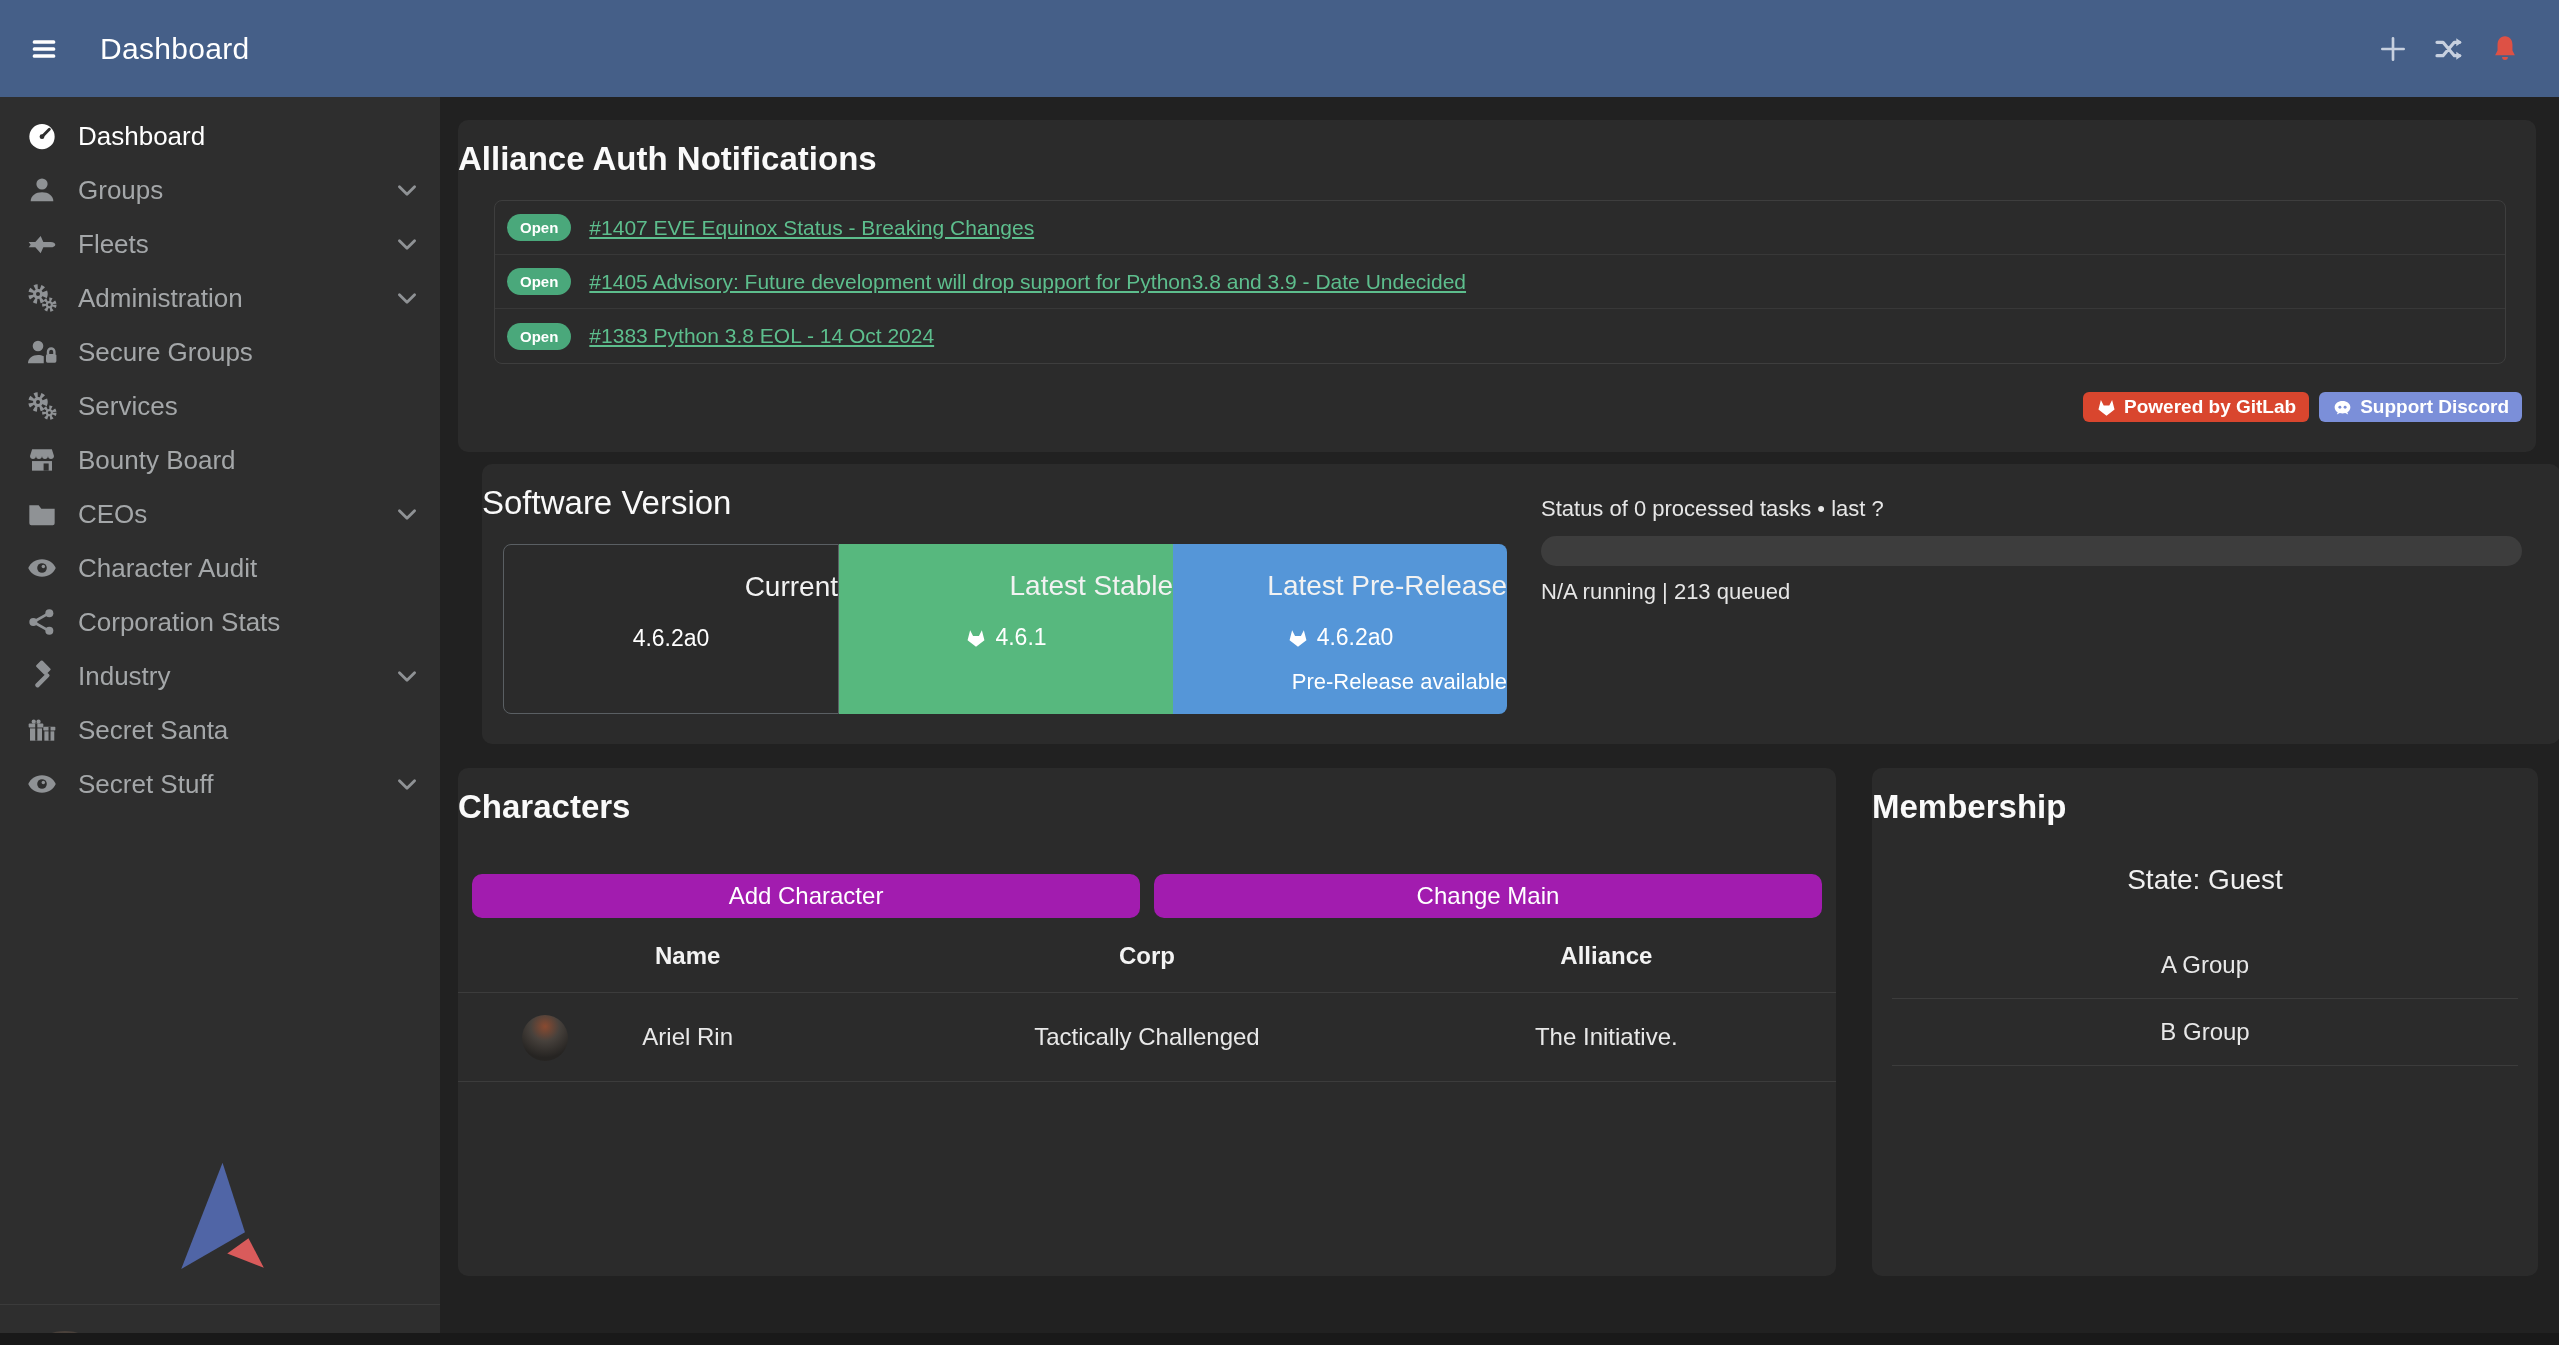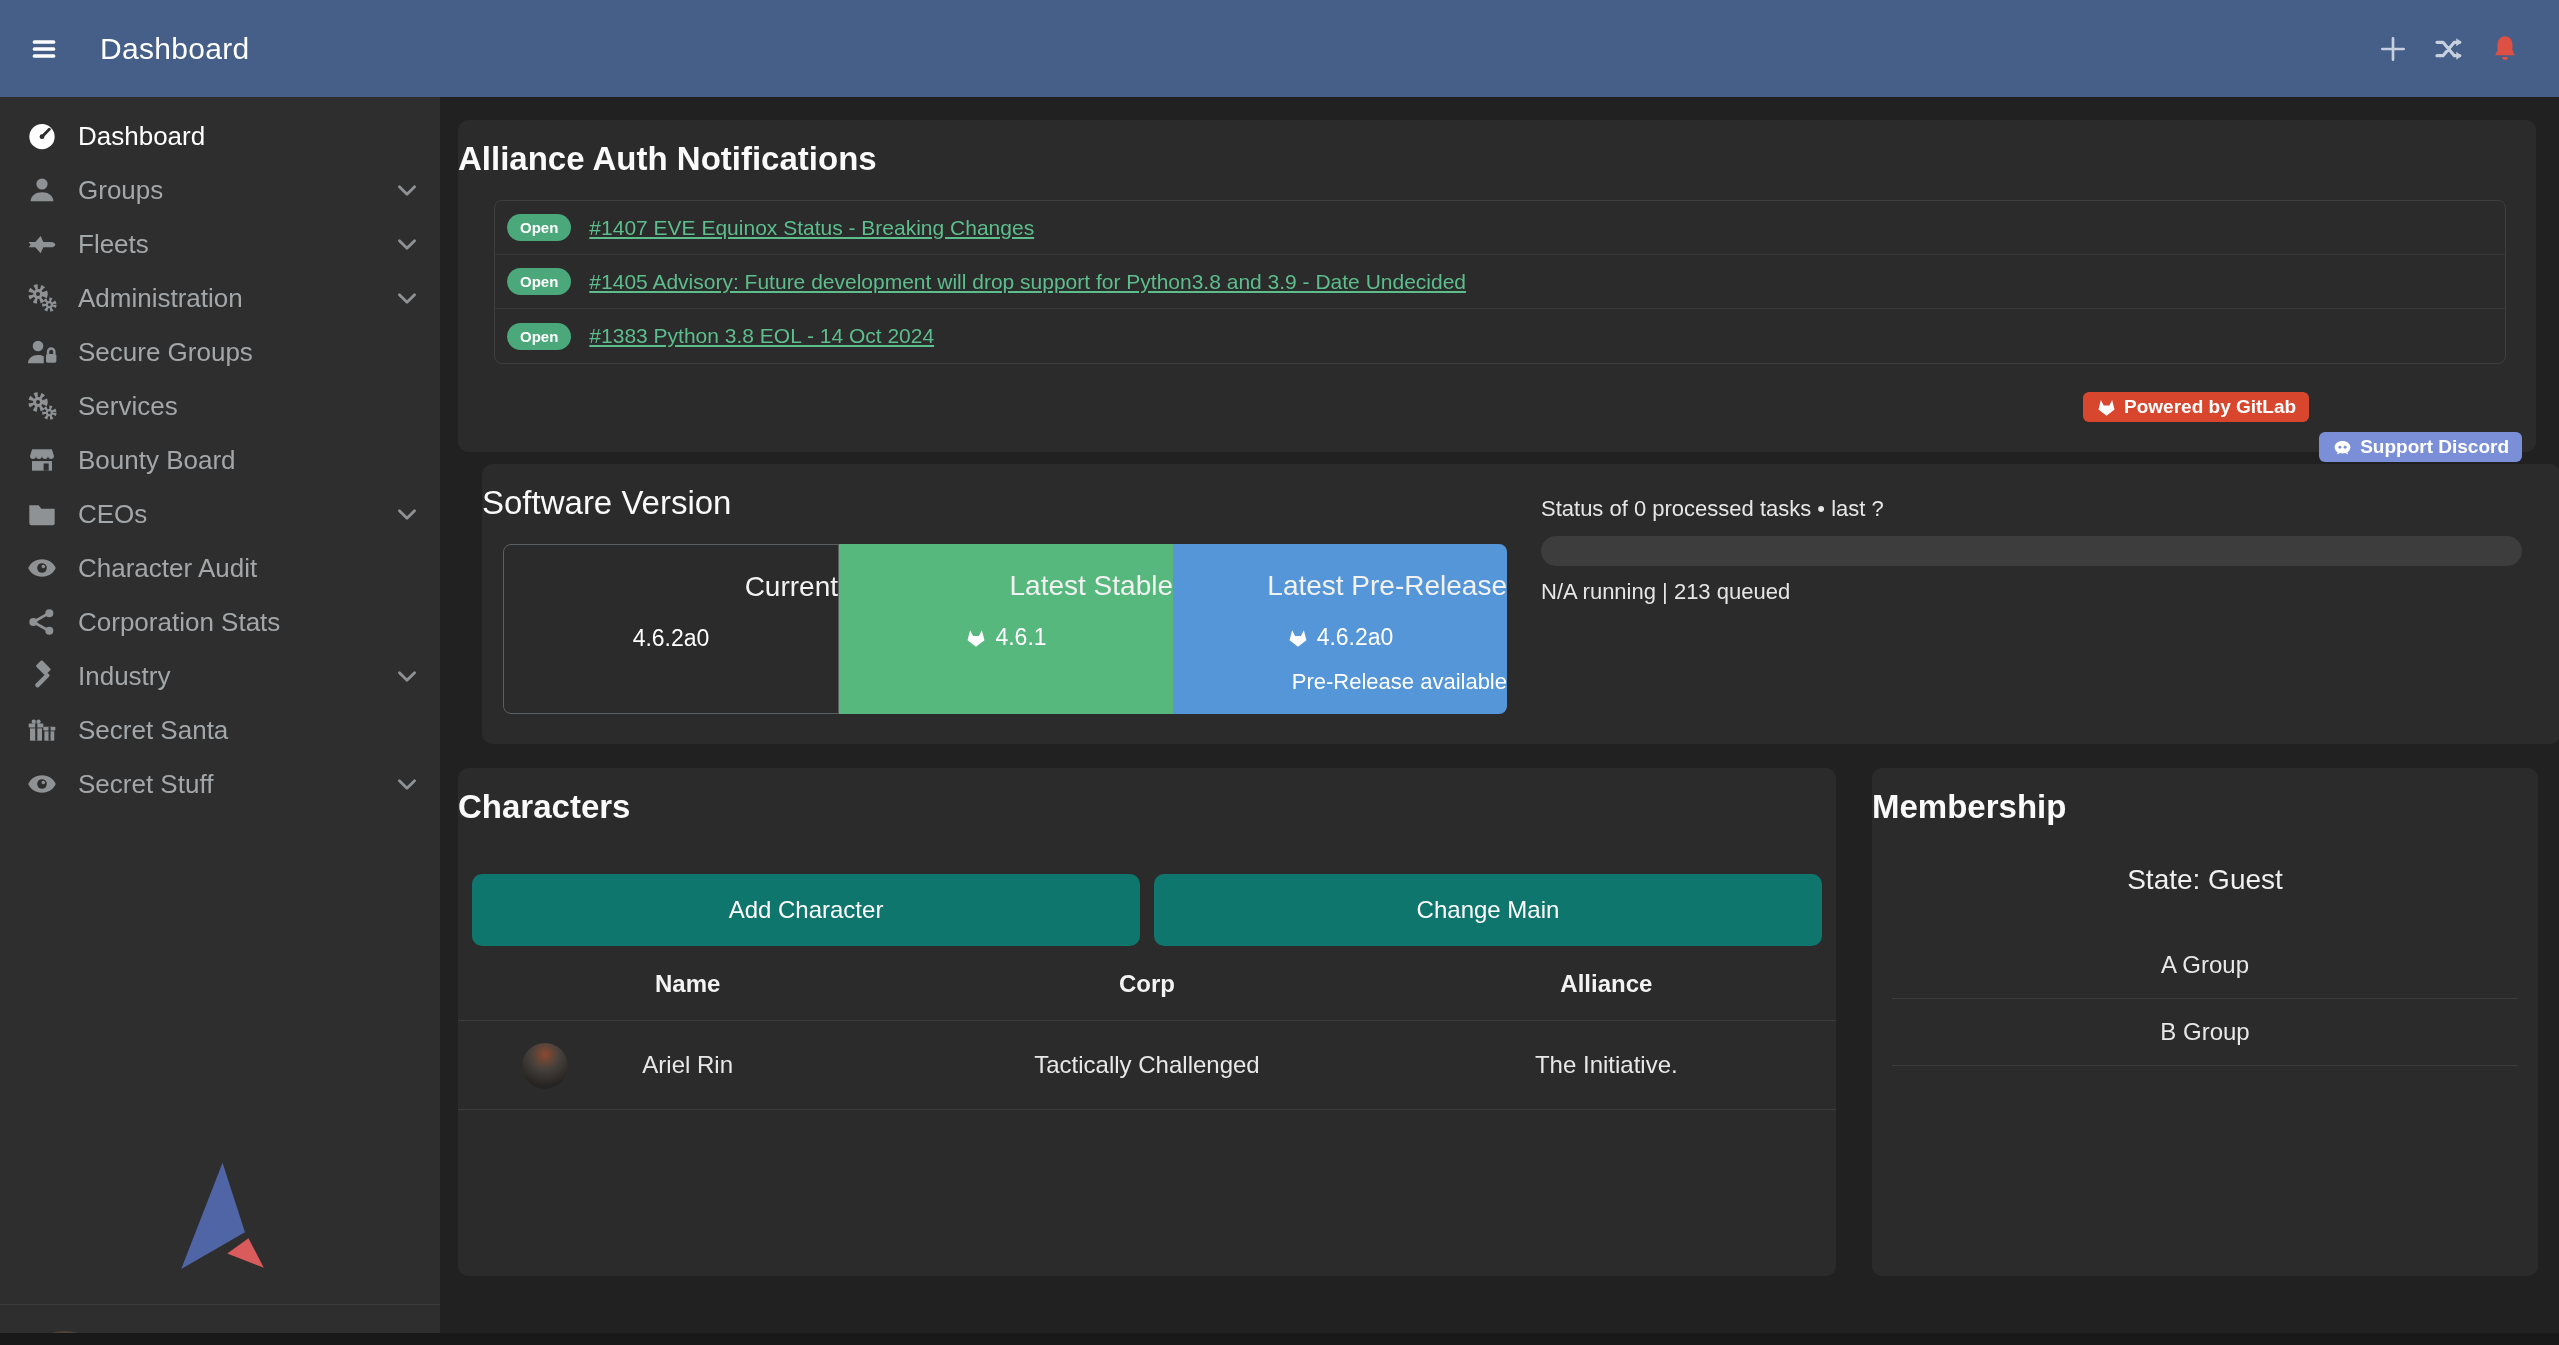--- a/index.html
+++ b/index.html
@@ -39,21 +39,21 @@
   
   #panel-notif { left:458px; top:120px; width:2078px; height:332px; }
   .notif-list { margin:22px 30px 0 36px; border:1px solid #3e3e3e; border-radius:8px; }
   .notif-row { height:54px; display:flex; align-items:center; padding-left:12px; border-bottom:1px solid #383838; }
   .notif-row:last-child { border-bottom:none; }
   .badge-open { background:#4aa87b; color:#fff; font-size:15px; font-weight:bold; padding:5px 13px; border-radius:15px; margin-right:18px; }
   .notif-link { font-size:21px; color:#5dbe8d; text-decoration:underline; cursor:pointer; }
   .ext-badges { position:absolute; right:14px; top:272px; display:flex; gap:10px; }
   .ext-badge { height:30px; border-radius:6px; display:flex; align-items:center; padding:0 13px; color:#fff; font-size:19px; font-weight:bold; gap:7px; cursor:pointer; }
   .ext-badge.gitlab { background:#d9462e; }
-  .ext-badge.discord { background:#7b8fd9;margin-top:40px; }
+  .ext-badge.discord { background:#7b8fd9; }
   .ext-badge svg { width:21px; height:21px; color:#fff; }
 
   
   #panel-mid { left:482px; top:464px; width:2078px; height:280px; display:flex; }
   .mid-left { width:1046px; position:relative; }
   .mid-left h2, .mid-right h2 { font-weight:400; }
   .ver-cols { margin:22px 0 0 21px; width:1004px; height:170px; display:flex; }
   .ver-col { flex:1; text-align:right; padding-top:26px; }
   .ver-col.current { border:1px solid #5a5f63; border-radius:8px 0 0 8px; }
   .ver-col.stable { background:#57b87e; }
@@ -63,21 +63,21 @@
   .ver-num svg { width:22px; height:22px; color:#fff; }
   .ver-note { font-size:22px; color:#fff; margin-top:18px; }
   .mid-right { flex:1; padding:0 38px 0 13px; }
   .tq-status { margin-top:32px; font-size:22px; color:#e6e6e6; }
   .tq-bar { margin-top:14px; height:30px; background:#3d3d3d; border-radius:15px; }
   .tq-queue { margin-top:13px; font-size:22px; color:#e6e6e6; }
 
   
   #panel-chars { left:458px; top:768px; width:1378px; height:508px; }
   .btn-row { margin:48px 14px 0 14px; display:flex; gap:14px; }
-  .btn { flex:1; height:72px; background:#0f766e; border:none; border-radius:10px; color:#fff; font-size:24px; font-family:inherit; cursor:pointer; }
+  .btn { flex:1; height:44px; background:#a21caf; border:none; border-radius:10px; color:#fff; font-size:24px; font-family:inherit; cursor:pointer; }
   .char-head { margin-top:24px; display:grid; grid-template-columns:1fr 1fr 1fr; text-align:center; font-size:24px; font-weight:bold; color:#f3f3f3; }
   .char-row { margin-top:22px; height:90px; display:grid; grid-template-columns:1fr 1fr 1fr; align-items:center; text-align:center;
       border-top:1px solid #3c3c3c; border-bottom:1px solid #3c3c3c; position:relative; font-size:24px; color:#e8e8e8; }
   .char-avatar { position:absolute; left:64px; top:22px; width:46px; height:46px; border-radius:50%;
       background:radial-gradient(circle at 50% 25%, #8a4a30 0%, #47413c 35%, #262422 75%); }
 
   
   #panel-member { left:1872px; top:768px; width:666px; height:508px; }
   .mem-state { margin-top:38px; text-align:center; font-size:28px; color:#f0f0f0; }
   .mem-list { margin:36px 20px 0 20px; }

